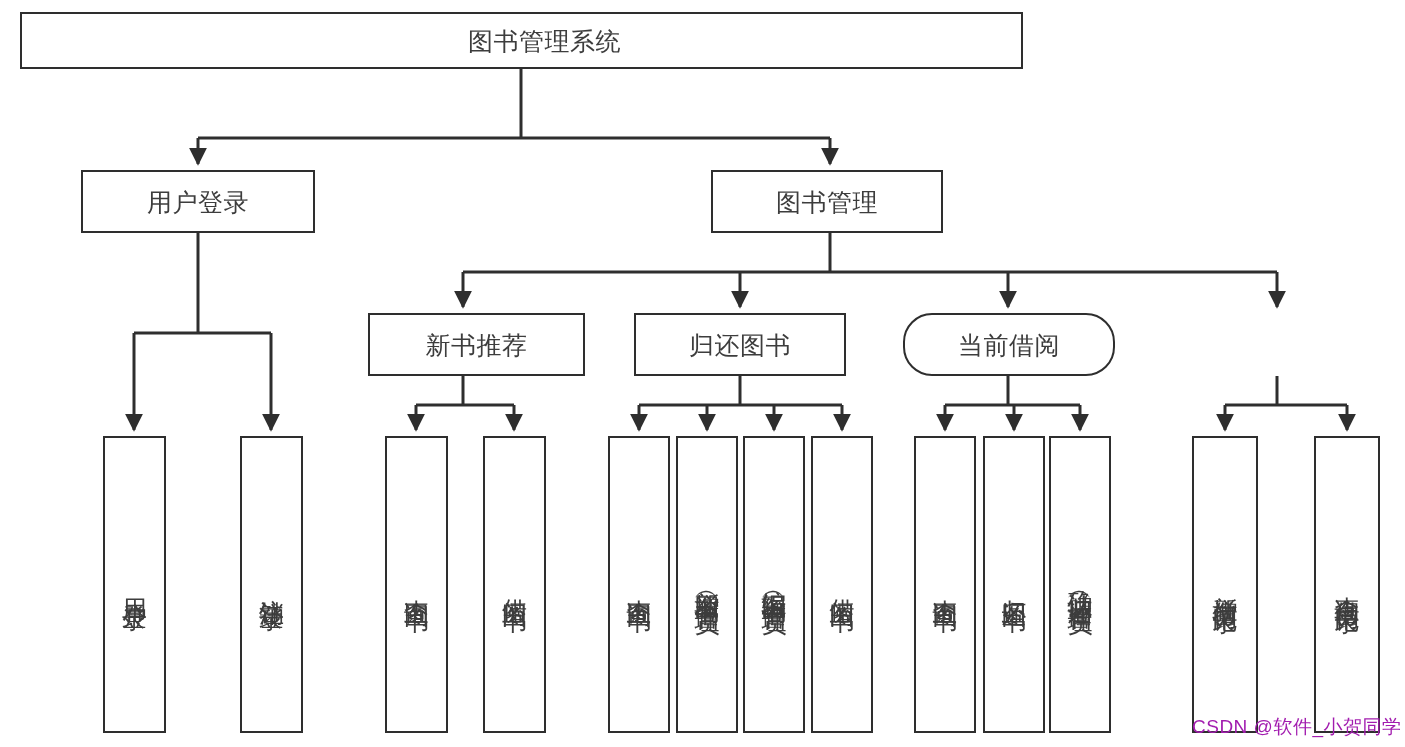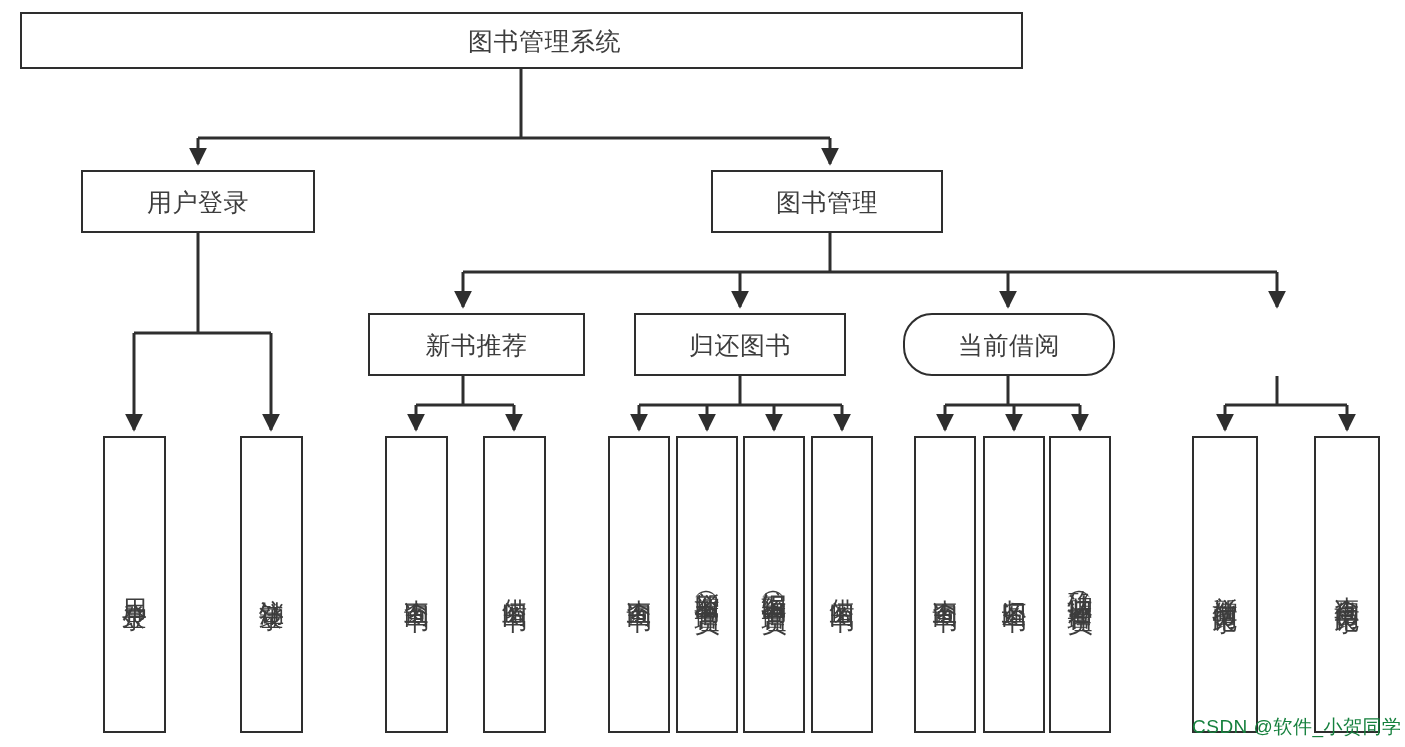--- a/index.html
+++ b/index.html
@@ -62,21 +62,21 @@
     line-height: 1;
     max-height: 288px;
     white-space: nowrap;
     overflow: visible;
   }
   .watermark {
     position: absolute;
     left: 1192px;
     top: 714px;
     font-size: 19px;
-    color: #15803d;
+    color: #a21caf;
     white-space: nowrap;
     letter-spacing: 0.5px;
   }
 </style>
 </head>
 <body>
 
 <div id="canvas">
 
   <svg class="edges" viewBox="0 0 1405 747" xmlns="http://www.w3.org/2000/svg">

